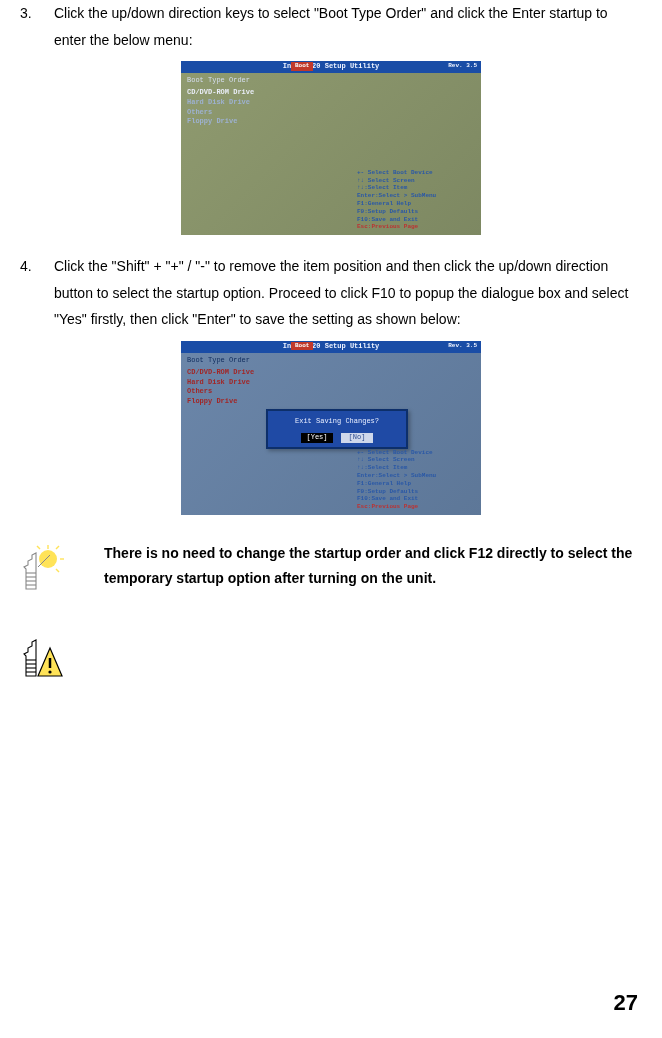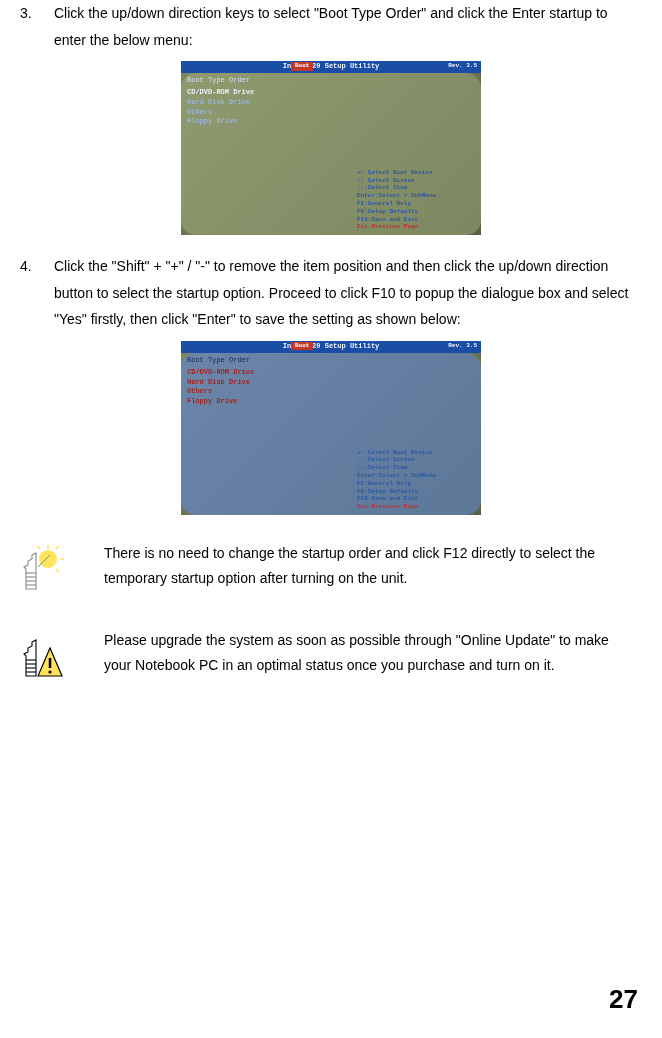--- a/index.html
+++ b/index.html
@@ -60,21 +60,20 @@
     background:#c0392b;
     color:#fff;
     padding:0 4px;
     font-size:6px;
   }
   .bios-rev { position:absolute; right:4px; top:1px; font-size:6px; color:#eef3ff;}
   .bios-body {
     position:absolute;
     top:12px; left:0; right:0; bottom:0;
     background: linear-gradient(135deg,#6b86a9, #5d7798);
-    border-radius: 15px;
   }
   .bios-body.green { background: linear-gradient(135deg,#8f9a6f, #7d8862); }
   .bios-heading { color:#d6dff1; padding:3px 6px 2px 6px;}
   .bios-list { padding:0 6px;font-weight:bold; }
   .bios-item { color:#9db1d0; }
   .bios-item.sel { color:#e9edf7; }
   .bios-help {
     position:absolute; right:4px; bottom:4px; width:120px;
     color:#2a58a6; font-size:6px; line-height:1.3; font-weight:bold;
   }
@@ -93,33 +92,34 @@
     color:#e8eeff;
   }
   .bios-dialog .btn { display:inline-block; width:32px; margin:6px 4px 0 4px; font-size:7px;}
   .bios-dialog .btn.sel { background:#000; color:#fff;}
   .bios-dialog .btn.unsel { background:#cfd8eb; color:#2c4b8e;}
 
   .callout {
     display:flex;
     align-items:flex-start;
     margin-top:26px;
+    font-weight:bold;
   }
   .callout .icon {
     width:56px; flex-shrink:0;
     padding-top:2px;
   }
   .callout .txt { flex:1; padding-left:28px; padding-right:4px; line-height:1.8;}
   .hand-bulb svg, .hand-warn svg { width:44px; height:50px; }
 
   .pagenum {
     position:absolute;
     right:24px;
     bottom:14px;
-    font-size:26px;
+    font-size:22px;
     font-weight:bold;
     text-align:right;
   }
 </style>
 </head>
 <body>
 
 <div class="page">
 
   <div class="step">
@@ -168,20 +168,24 @@
         <span class="bios-tab">Boot</span>
         <span class="bios-rev">Rev. 3.5</span>
       </div>
       <div class="bios-body">
         <div class="bios-heading" style="color:#0e2b5c;">Boot Type Order</div>
         <div class="bios-list">
           <div class="bios-item" style="color:#a12727;">CD/DVD-ROM Drive</div>
           <div class="bios-item" style="color:#a12727;">Hard Disk Drive</div>
           <div class="bios-item" style="color:#a12727;">Others</div>
           <div class="bios-item" style="color:#a12727;">Floppy Drive</div>
+        </div>
+        <div class="bios-dialog">
+          <div>Exit Saving Changes?</div>
+          <span class="btn sel">[Yes]</span><span class="btn unsel">[No]</span>
         </div>
         <div class="bios-help">
           <div>+-    Select Boot Device</div>
           <div>↑↓    Select Screen</div>
           <div>↑↓:Select Item</div>
           <div>Enter:Select &gt; SubMenu</div>
           <div>F1:General Help</div>
           <div>F9:Setup Defaults</div>
           <div>F10:Save and Exit</div>
           <div class="red">Esc:Previous Page</div>
@@ -222,18 +226,17 @@
           <line x1="6" y1="30" x2="16" y2="30"></line>
           <line x1="6" y1="34" x2="16" y2="34"></line>
           <line x1="6" y1="38" x2="16" y2="38"></line>
           <line x1="6" y1="42" x2="16" y2="42"></line>
         </g>
         <path d="M18 46 L30 18 L42 46 Z" fill="#ffe358" stroke="#000" stroke-width="1.2"></path>
         <line x1="30" y1="28" x2="30" y2="38" stroke="#000" stroke-width="2.5"></line>
         <circle cx="30" cy="42" r="1.6" fill="#000"></circle>
       </svg>
     </div>
-    <div class="txt">Please upgrade the system as soon as possible through "Online  Update" to make your Notebook PC in an optimal status once you purchase and turn on it.</div>
   </div>
 
   <div class="pagenum">27</div>
 
 </div>
 
 </body></html>

